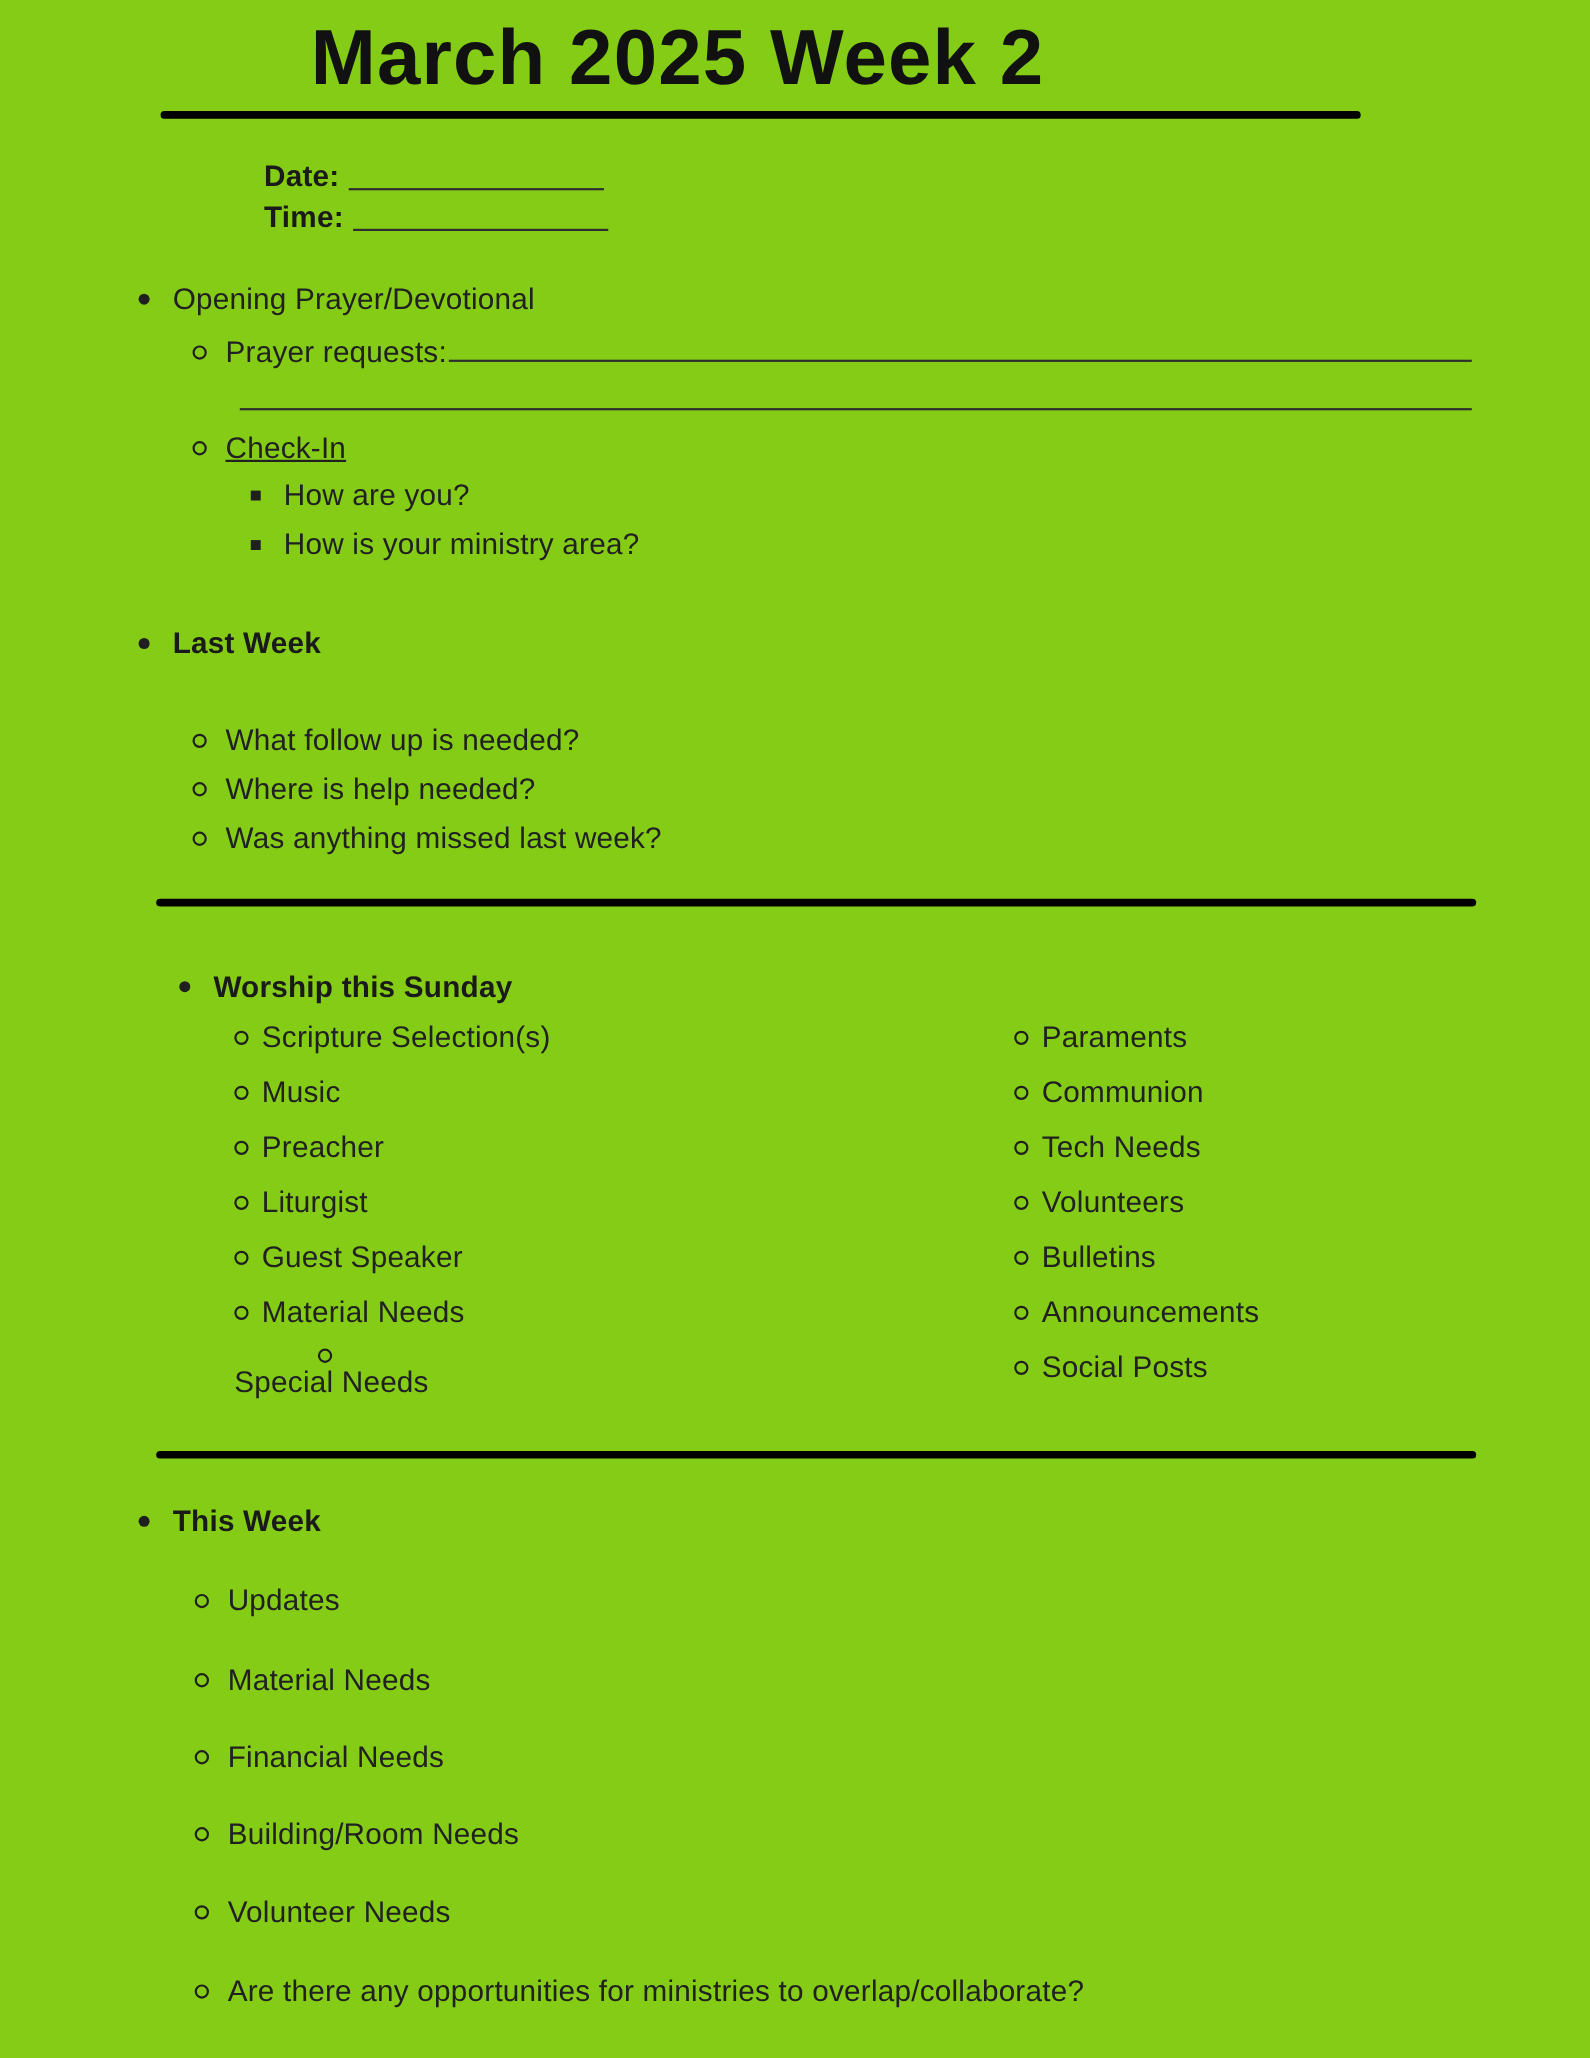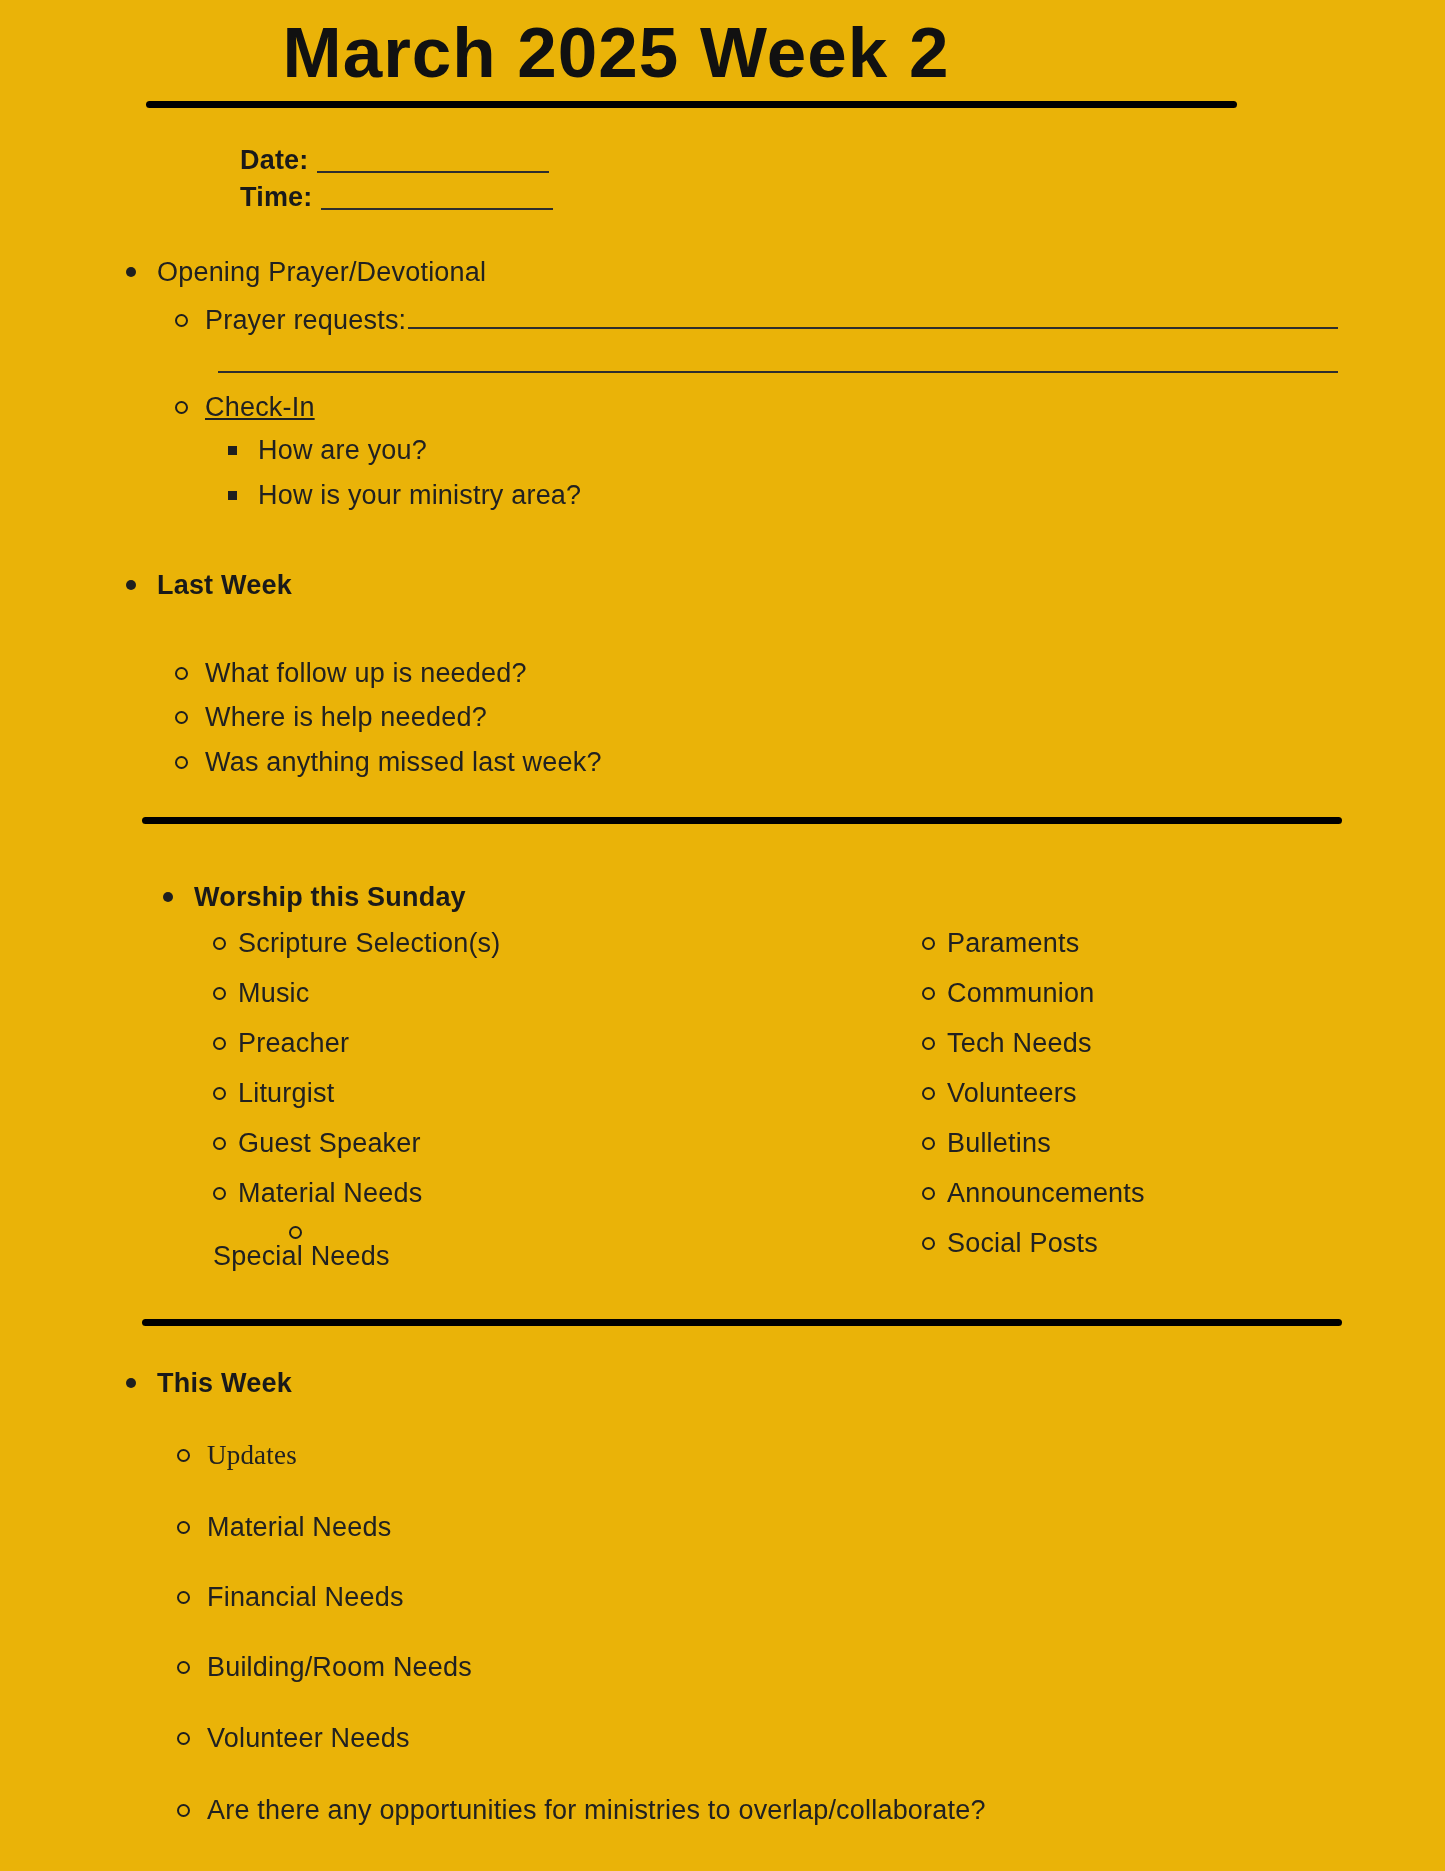--- a/index.html
+++ b/index.html
@@ -1,17 +1,17 @@
 <!DOCTYPE html>
 <html><head>
 <meta charset="utf-8">
 <style>
   html,body{margin:0;padding:0;background:#ffffff;}
   .page{
-    position:relative;width:1445px;height:1871px;background:#eab308;
+    position:relative;width:1445px;height:1871px;background:#84cc16;
     font-family:"Liberation Sans", sans-serif;color:#212121;overflow:hidden;
   }
   .title{
     position:absolute;top:12px;left:0;width:1232px;text-align:center;
     font-size:71px;font-weight:700;color:#111111;letter-spacing:1px;white-space:nowrap;
   }
   .rule{position:absolute;height:7px;background:#000000;border-radius:4px;}
   .row{
     position:absolute;display:flex;align-items:center;
     font-size:27px;line-height:34px;letter-spacing:0.2px;white-space:nowrap;
@@ -148,21 +148,21 @@
     <span class="circ tight"></span>
     <span>Social Posts</span>
   </div>
 
   <div class="rule" style="left:142px;top:1319px;width:1200px;"></div>
 
   <div class="row" style="left:126px;top:1366px;">
     <span class="disc"></span>
     <span class="bold">This Week</span>
   </div>
-  <div class="row" style="left:177px;top:1438px;font-family:Liberation Serif, serif;">
+  <div class="row" style="left:177px;top:1438px;">
     <span class="circ"></span>
     <span>Updates</span>
   </div>
   <div class="row" style="left:177px;top:1510px;">
     <span class="circ"></span>
     <span>Material Needs</span>
   </div>
   <div class="row" style="left:177px;top:1580px;">
     <span class="circ"></span>
     <span>Financial Needs</span>

